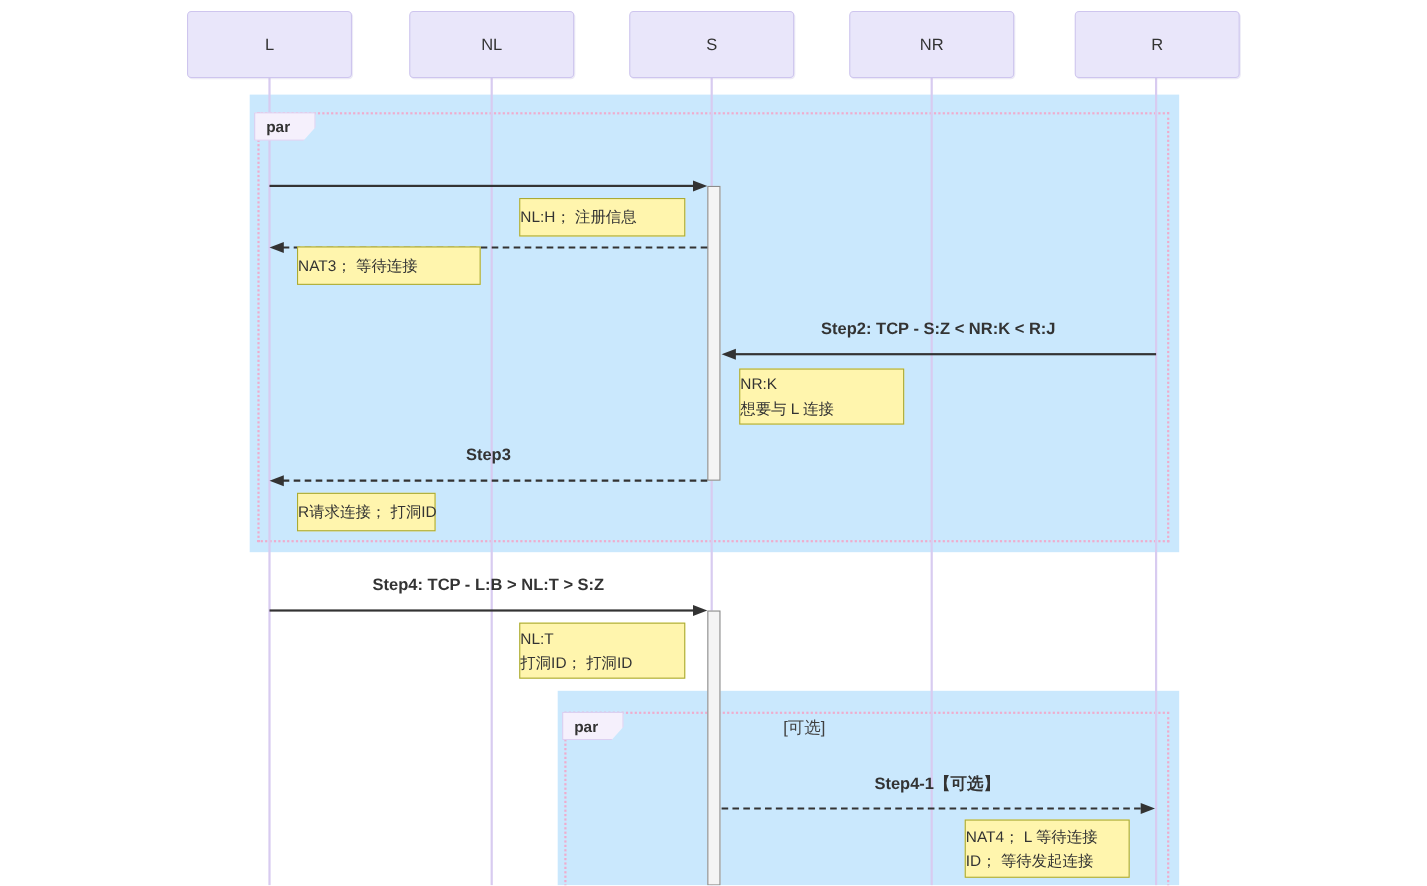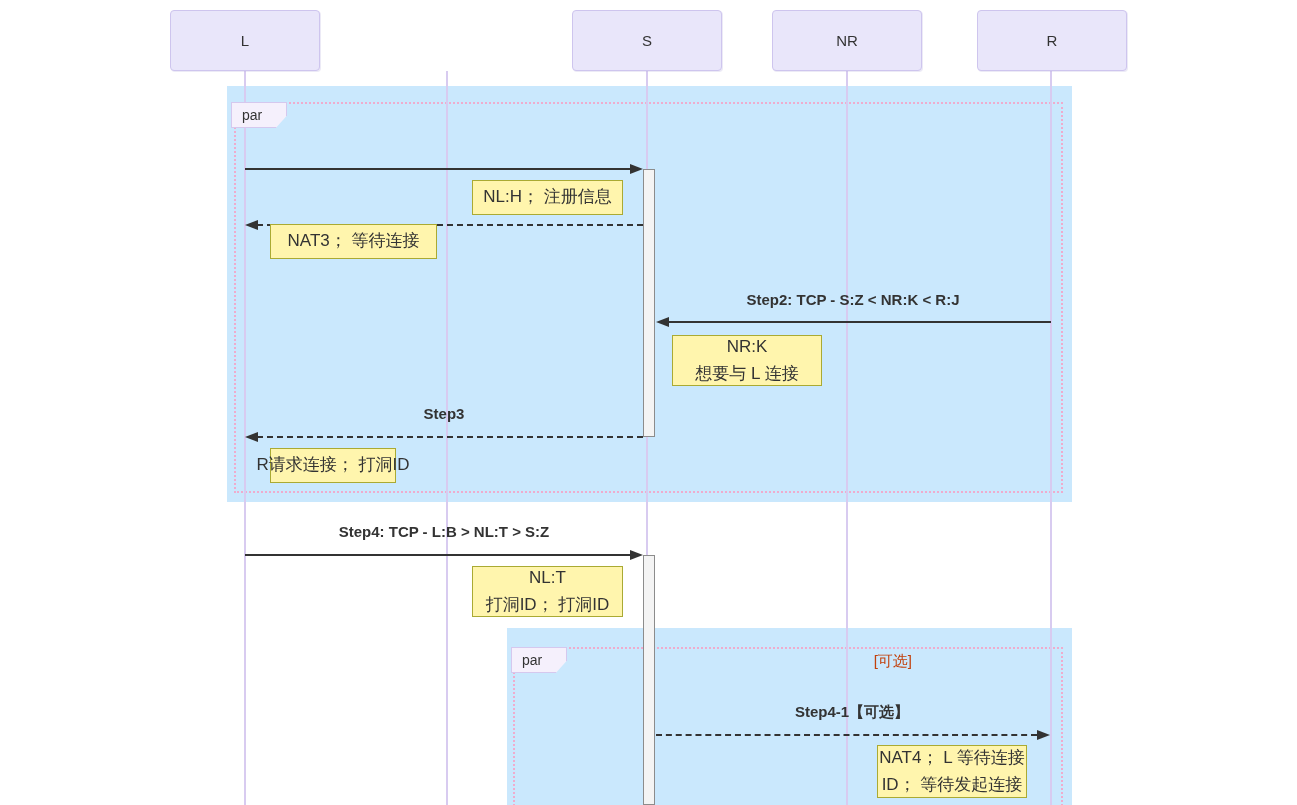--- a/index.html
+++ b/index.html
@@ -16,44 +16,44 @@
     display:flex;align-items:center;justify-content:center;
     font-size:15px;color:#333;z-index:2;
     box-shadow:1px 1px 0 rgba(180,170,220,.25);
   }
   .parbg{position:absolute;background:#cae8fd;z-index:0;}
   .pardots{position:absolute;border:2px dotted #efaccd;z-index:2;pointer-events:none;}
   .partag{
     position:absolute;width:56px;height:26px;box-sizing:border-box;
     background:#f5f0fc;border:1px solid #d5c8ee;z-index:3;
     clip-path:polygon(0 0,100% 0,100% 52%,80% 100%,0 100%);
-    font-size:14px;line-height:25px;padding-left:10px;color:#333;
+    font-size:14px;line-height:25px;padding-left:10px;color:#333;font-weight:bold;
   }
   .activation{
     position:absolute;left:643px;width:12px;box-sizing:border-box;
     background:#f4f4f4;border:1px solid #8c8c8c;z-index:3;
   }
   .msgline{position:absolute;height:0;z-index:4;}
   .msgline.solid{border-top:2px solid #333;}
   .msgline.dashed{border-top:2px dashed #333;}
   .head{position:absolute;width:0;height:0;z-index:4;}
   .head.right{border-top:5px solid transparent;border-bottom:5px solid transparent;border-left:13px solid #333;}
   .head.left{border-top:5px solid transparent;border-bottom:5px solid transparent;border-right:13px solid #333;}
   .msglabel{
     position:absolute;width:400px;text-align:center;
     font-size:15px;font-weight:700;color:#333;z-index:5;white-space:nowrap;
   }
   .seclabel{
-    position:absolute;width:200px;text-align:right;
-    font-size:15px;font-weight:400;color:#c2410c;z-index:5;white-space:nowrap;
+    position:absolute;width:200px;text-align:left;
+    font-size:15px;font-weight:400;color:#404040;z-index:5;white-space:nowrap;
   }
   .note{
     position:absolute;box-sizing:border-box;background:#fff5ad;border:1px solid #aaaa33;
-    display:flex;flex-direction:column;align-items:center;justify-content:center;
-    font-size:17px;line-height:1.55;color:#333;z-index:6;text-align:center;white-space:nowrap;
+    display:flex;flex-direction:column;align-items:flex-start;justify-content:center;
+    font-size:14px;line-height:1.55;color:#333;z-index:6;text-align:center;white-space:nowrap;
   }
 </style>
 </head>
 <body>
 
 <div class="canvas">
 
   <div class="parbg" style="left:227px;top:86px;width:845px;height:416px">
     <div class="pardots" style="left:7px;top:16px;right:9px;bottom:9px"></div>
   </div>
@@ -62,20 +62,23 @@
   </div>
 
   <div class="lifeline" style="left:244px"></div>
   <div class="lifeline" style="left:446px"></div>
   <div class="lifeline" style="left:646px"></div>
   <div class="lifeline" style="left:846px"></div>
   <div class="lifeline" style="left:1050px"></div>
 
   <div class="actor" style="left:170px">
     <span>L</span>
+  </div>
+  <div class="actor" style="left:372px">
+    <span>NL</span>
   </div>
   <div class="actor" style="left:572px">
     <span>S</span>
   </div>
   <div class="actor" style="left:772px">
     <span>NR</span>
   </div>
   <div class="actor" style="left:977px">
     <span>R</span>
   </div>

